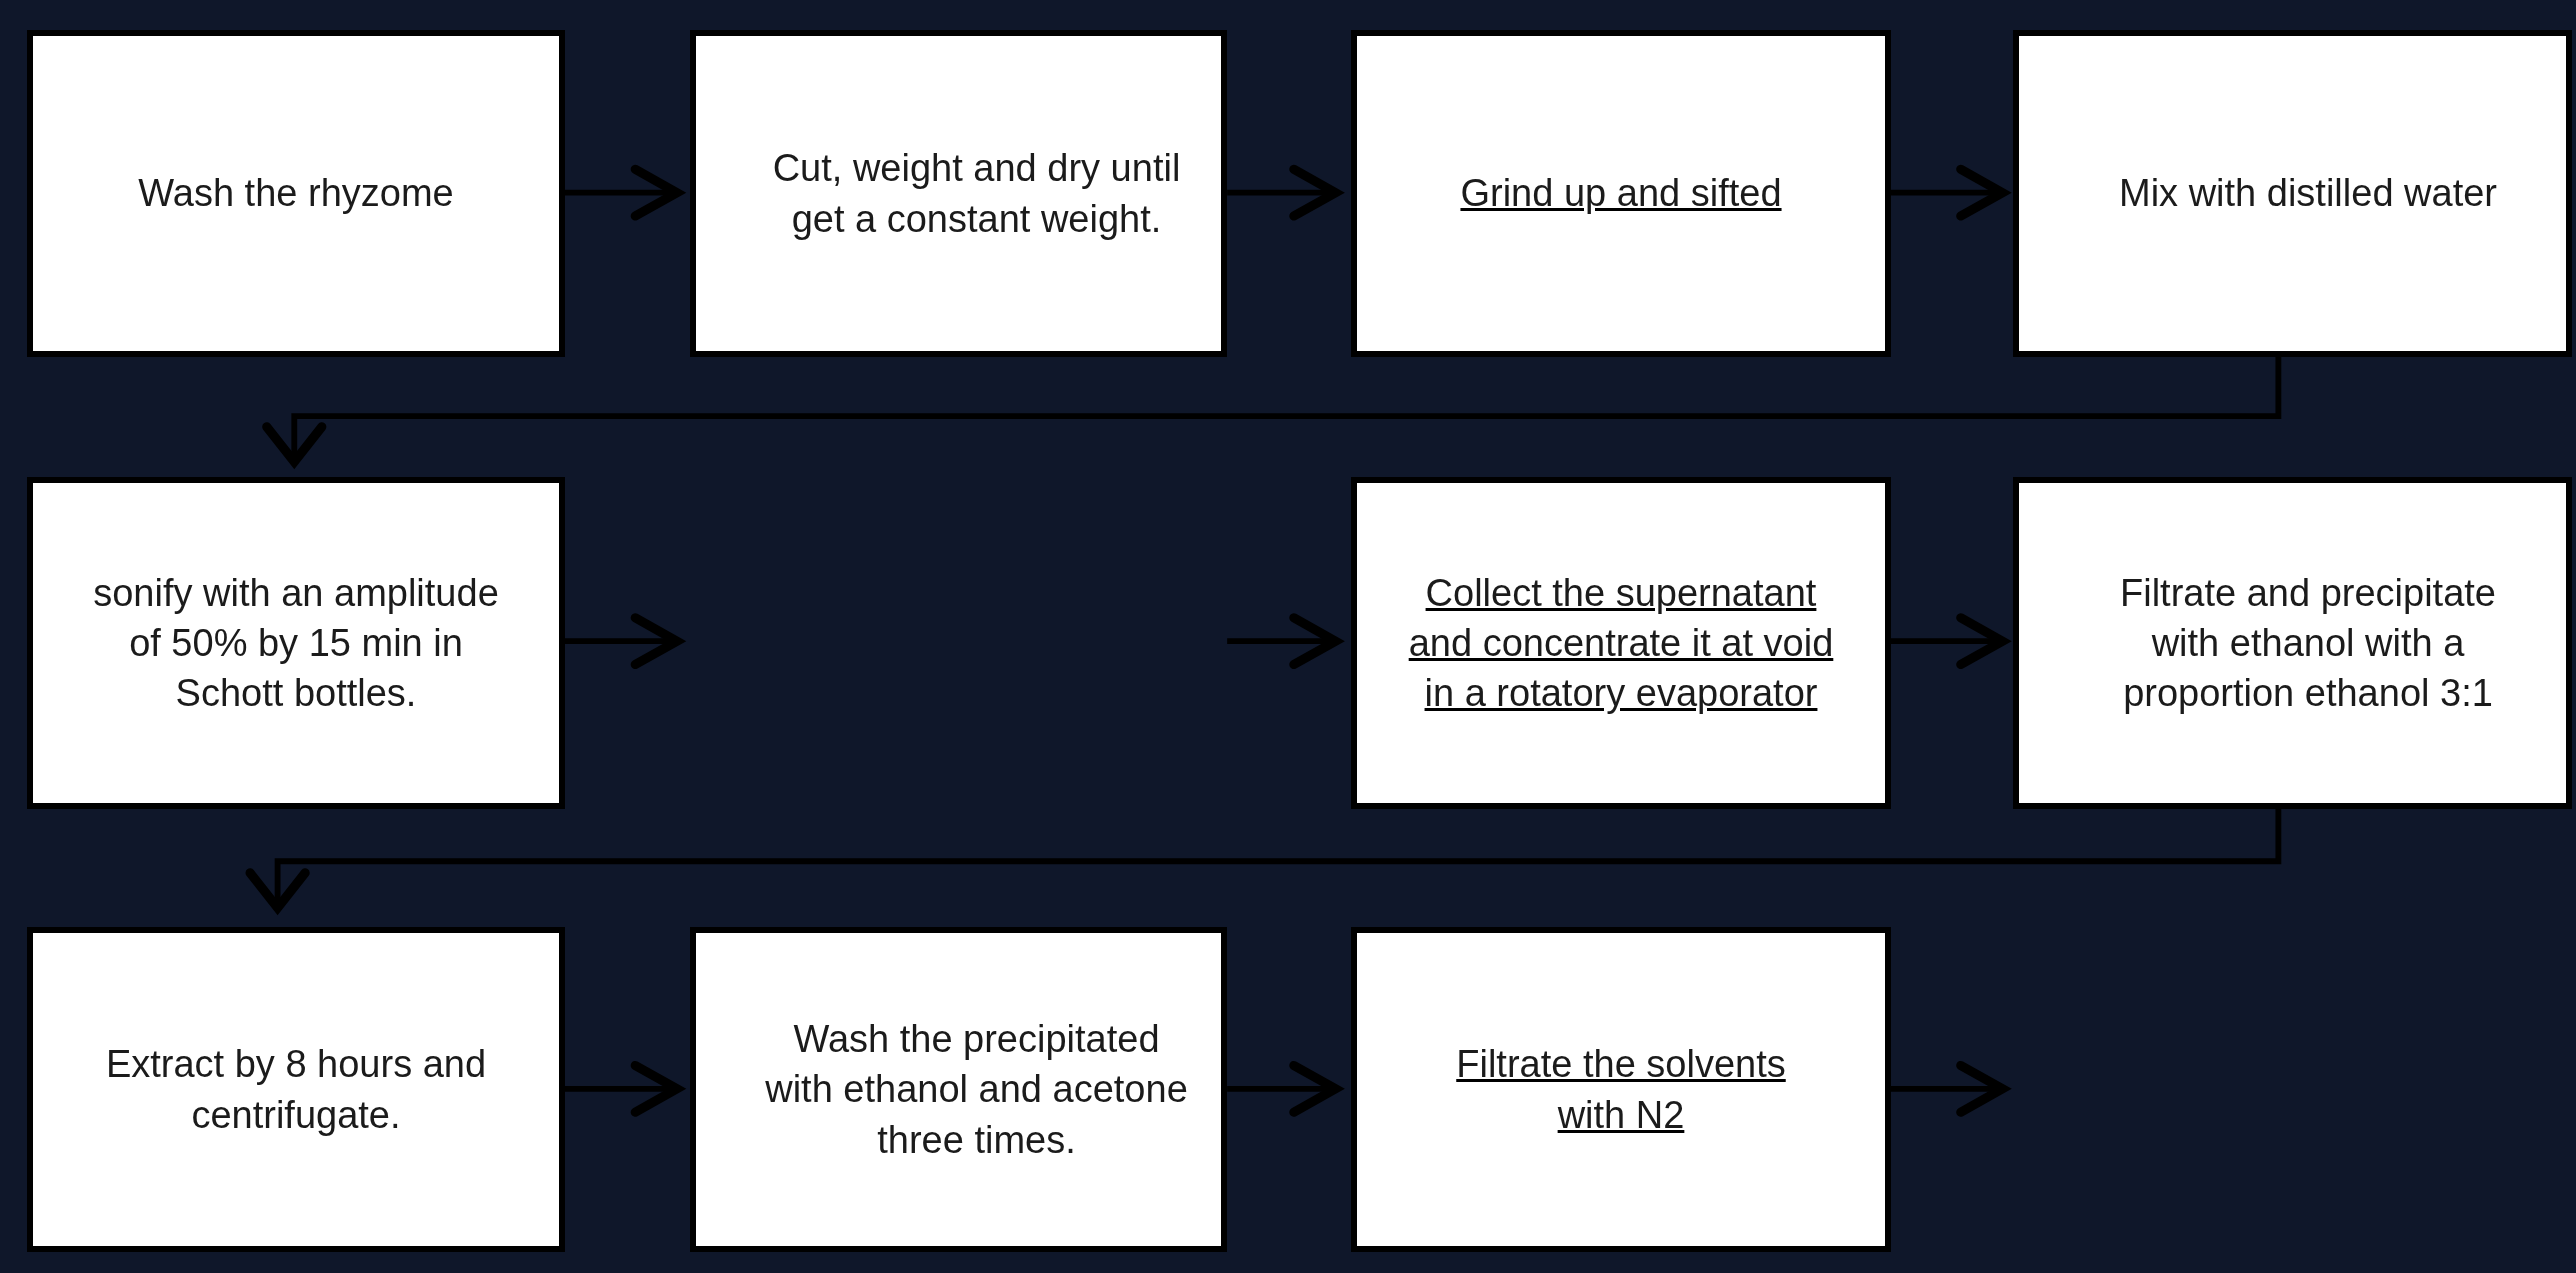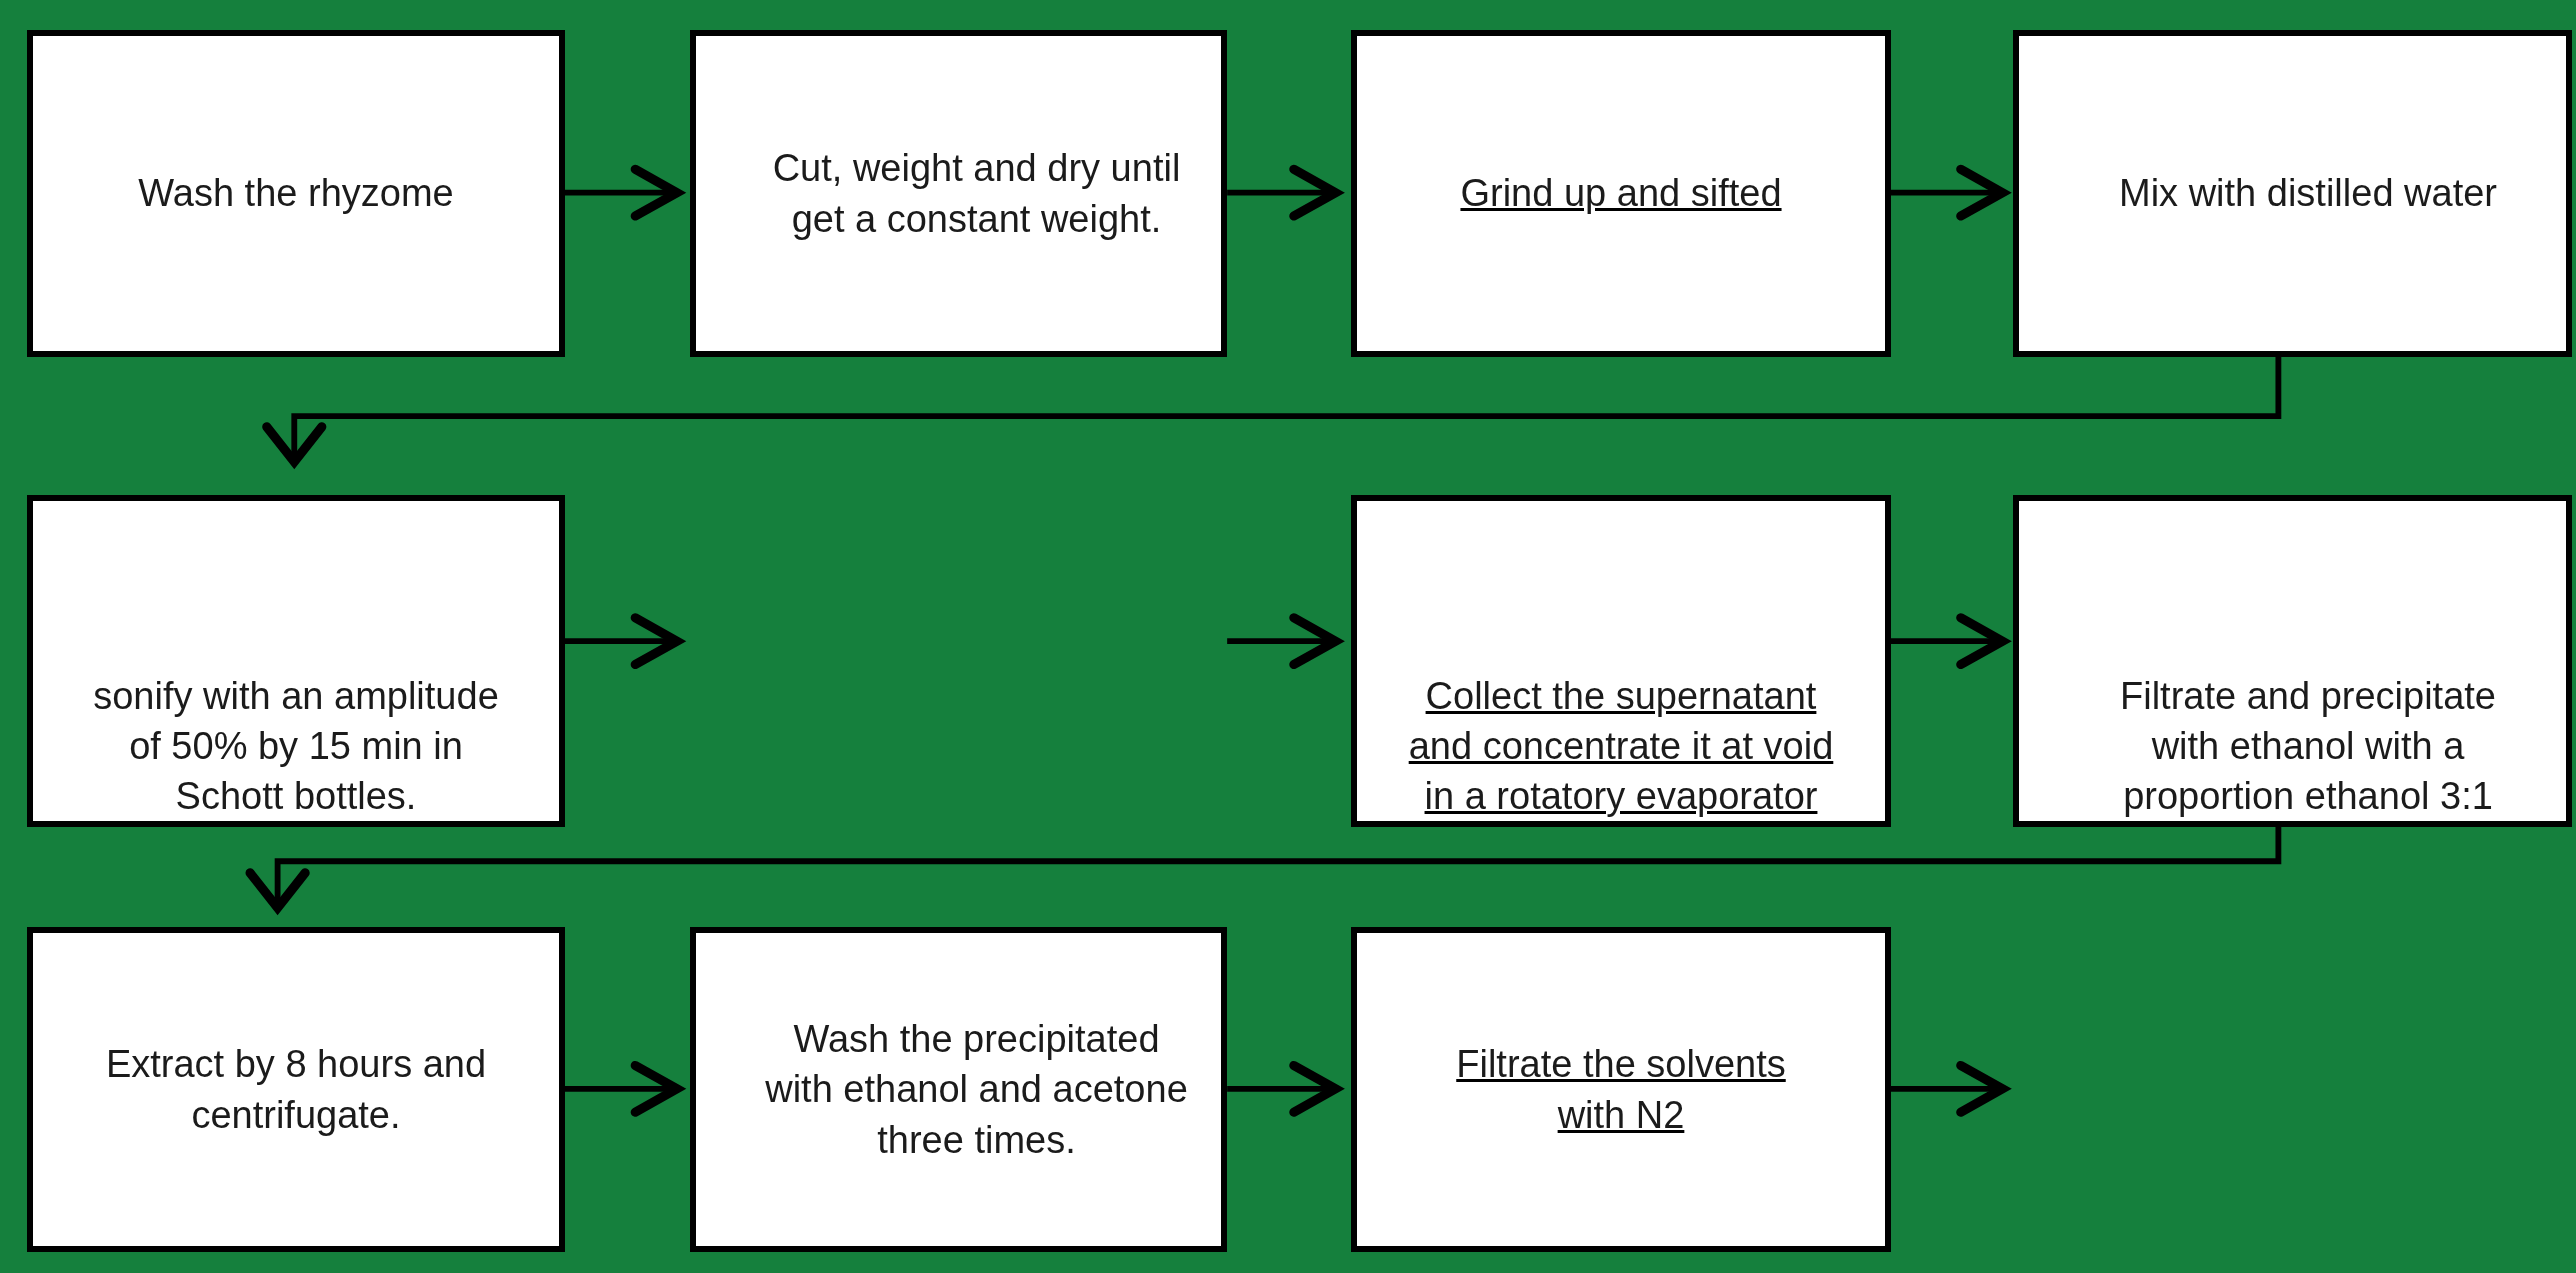--- a/index.html
+++ b/index.html
@@ -4,21 +4,21 @@
 <style>
   html, body {
     margin: 0;
     padding: 0;
     background: #ffffff;
   }
   .canvas {
     position: relative;
     width: 2576px;
     height: 1274px;
-    background: #15803d;
+    background: #0f172a;
     overflow: hidden;
     font-family: "Liberation Sans", sans-serif;
   }
   .edges {
     position: absolute;
     left: 0;
     top: 0;
     width: 2576px;
     height: 1274px;
     pointer-events: none;
@@ -39,21 +39,21 @@
     line-height: 1.32;
     color: #1b1b1b;
     padding: 0 22px;
   }
   
   .c1 { left: 27px;   width: 538px; }
   .c2 { left: 690px;  width: 537px; padding-left: 36px; }
   .c3 { left: 1351px; width: 540px; text-decoration: underline; }
   .c4 { left: 2013px; width: 559px; padding-left: 31px; }
   .r1 { top: 30px;   height: 327px; }
-  .r2 { top: 495px;  height: 332px; align-items: flex-end; }
+  .r2 { top: 477px;  height: 332px; }
   .r3 { top: 927px; height: 325px; }
 </style>
 </head>
 <body>
 
 <div class="canvas">
 
   <svg class="edges" viewBox="0 0 3090 1528" xmlns="http://www.w3.org/2000/svg" stroke="#000000" fill="none">
 
     <g>

